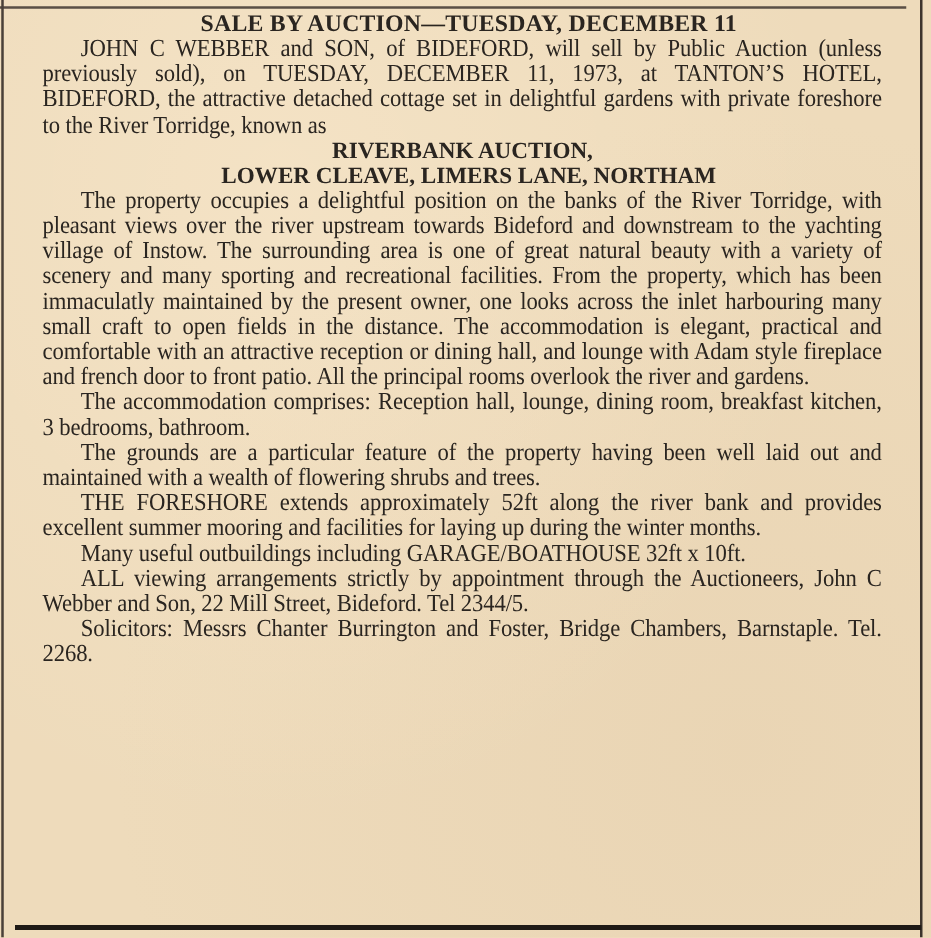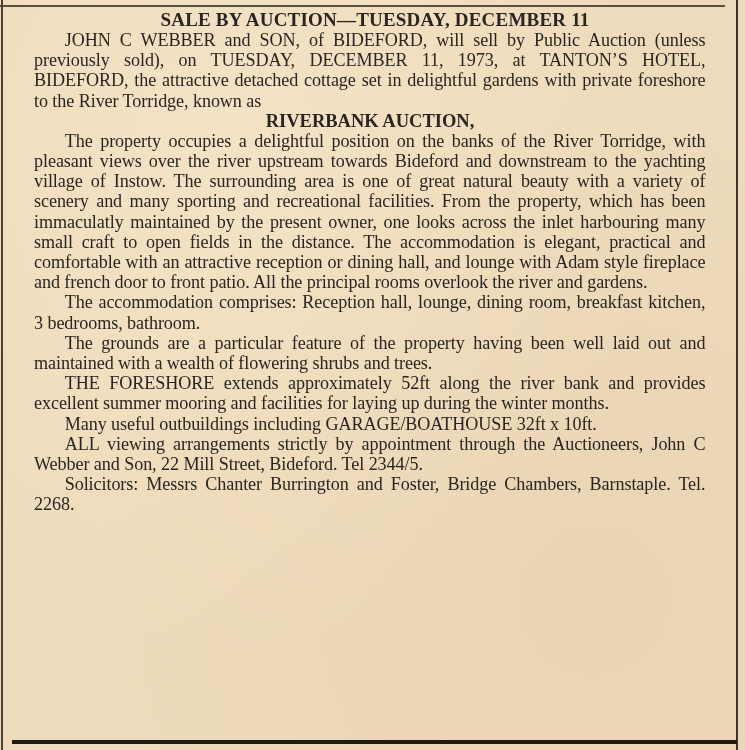--- a/index.html
+++ b/index.html
@@ -60,20 +60,21 @@
 
 <div class="paper">
   <div class="top-rule"></div>
   <div class="left-rule"></div>
   <div class="right-rule"></div>
 
   <div class="content">
     <h1 class="headline">SALE BY AUCTION—TUESDAY, DECEMBER 11</h1>
     <p class="body">JOHN C WEBBER and SON, of BIDEFORD, will sell by Public Auction (unless previously sold), on TUESDAY, DECEMBER 11, 1973, at TANTON’S HOTEL, BIDEFORD, the attractive detached cottage set in delightful gardens with private foreshore to the River Torridge, known as</p>
     <h2 class="sub-headline">RIVERBANK AUCTION,</h2>
+    <h2 class="sub-headline second">LOWER CLEAVE, LIMERS LANE, NORTHAM</h2>
     <p class="body">The property occupies a delightful position on the banks of the River Torridge, with pleasant views over the river upstream towards Bideford and downstream to the yachting village of Instow. The surrounding area is one of great natural beauty with a variety of scenery and many sporting and recreational facilities. From the property, which has been immaculatly maintained by the present owner, one looks across the inlet harbouring many small craft to open fields in the distance. The accommodation is elegant, practical and comfortable with an attractive reception or dining hall, and lounge with Adam style fireplace and french door to front patio. All the principal rooms overlook the river and gardens.</p>
     <p class="body">The accommodation comprises: Reception hall, lounge, dining room, breakfast kitchen, 3 bedrooms, bathroom.</p>
     <p class="body">The grounds are a particular feature of the property having been well laid out and maintained with a wealth of flowering shrubs and trees.</p>
     <p class="body">THE FORESHORE extends approximately 52ft along the river bank and provides excellent summer mooring and facilities for laying up during the winter months.</p>
     <p class="body">Many useful outbuildings including GARAGE/BOATHOUSE 32ft x 10ft.</p>
     <p class="body">ALL viewing arrangements strictly by appointment through the Auctioneers, John C Webber and Son, 22 Mill Street, Bideford. Tel 2344/5.</p>
     <p class="body">Solicitors: Messrs Chanter Burrington and Foster, Bridge Chambers, Barnstaple. Tel. 2268.</p>
   </div>
 
   <div class="bottom-rule"></div>

